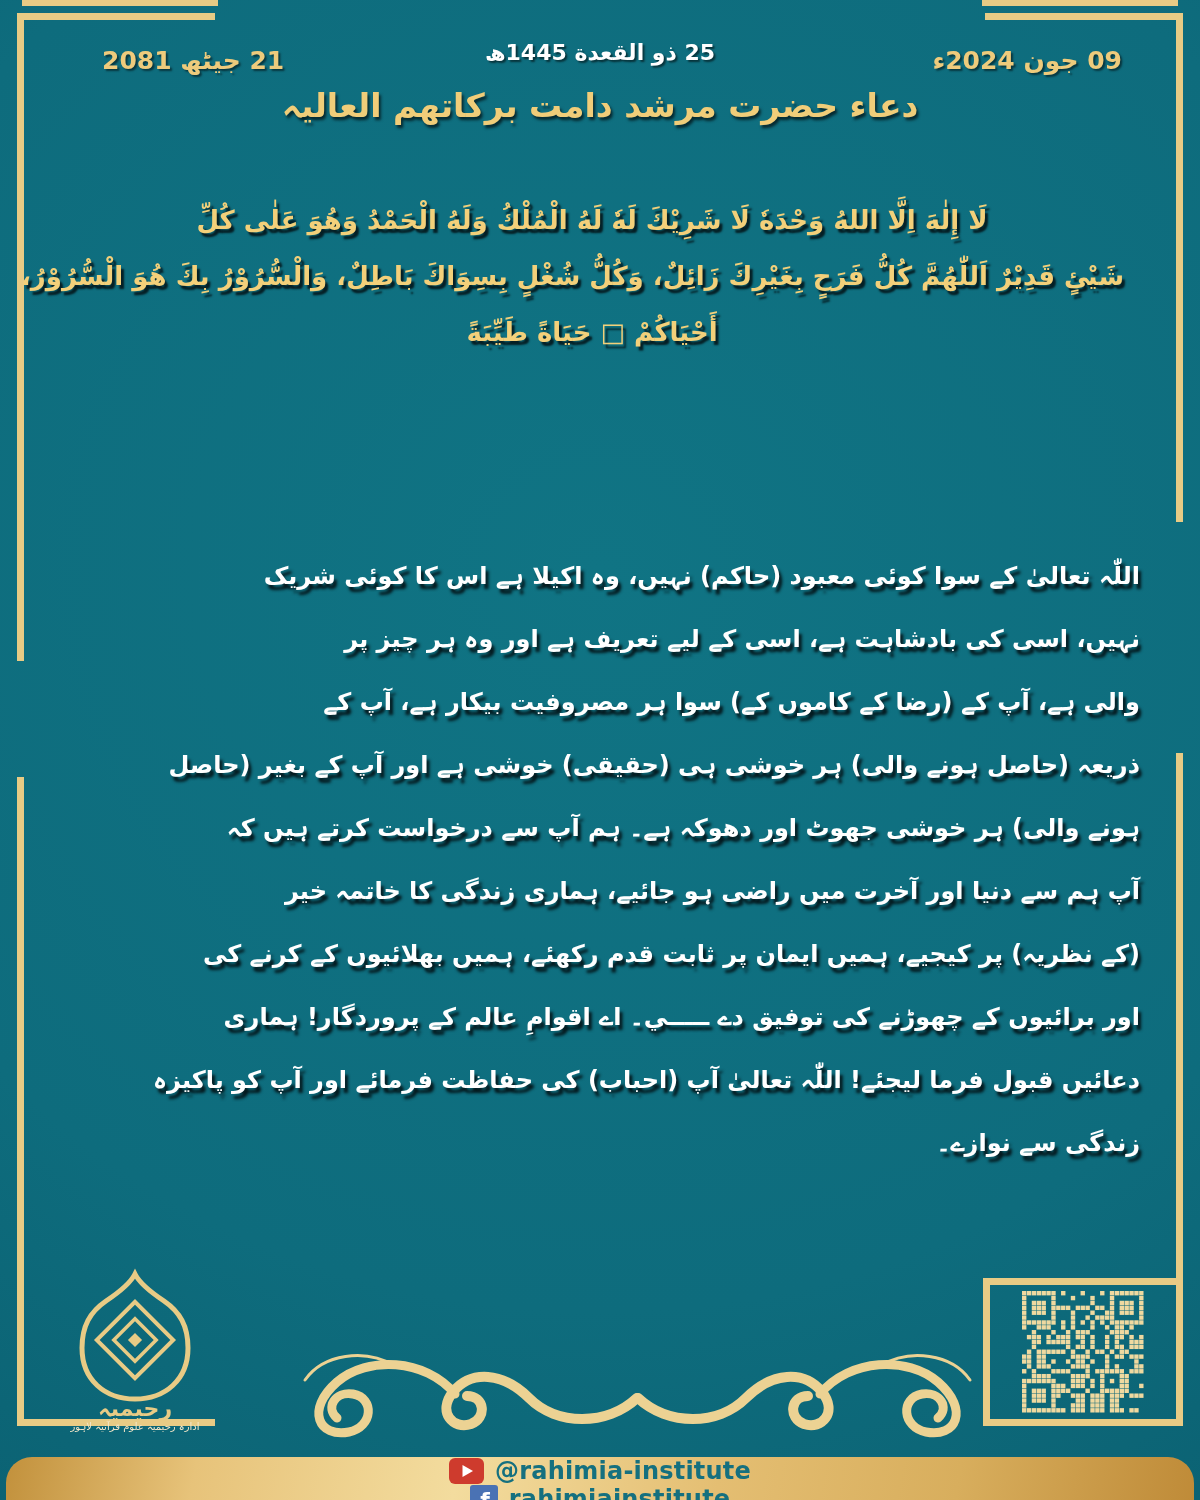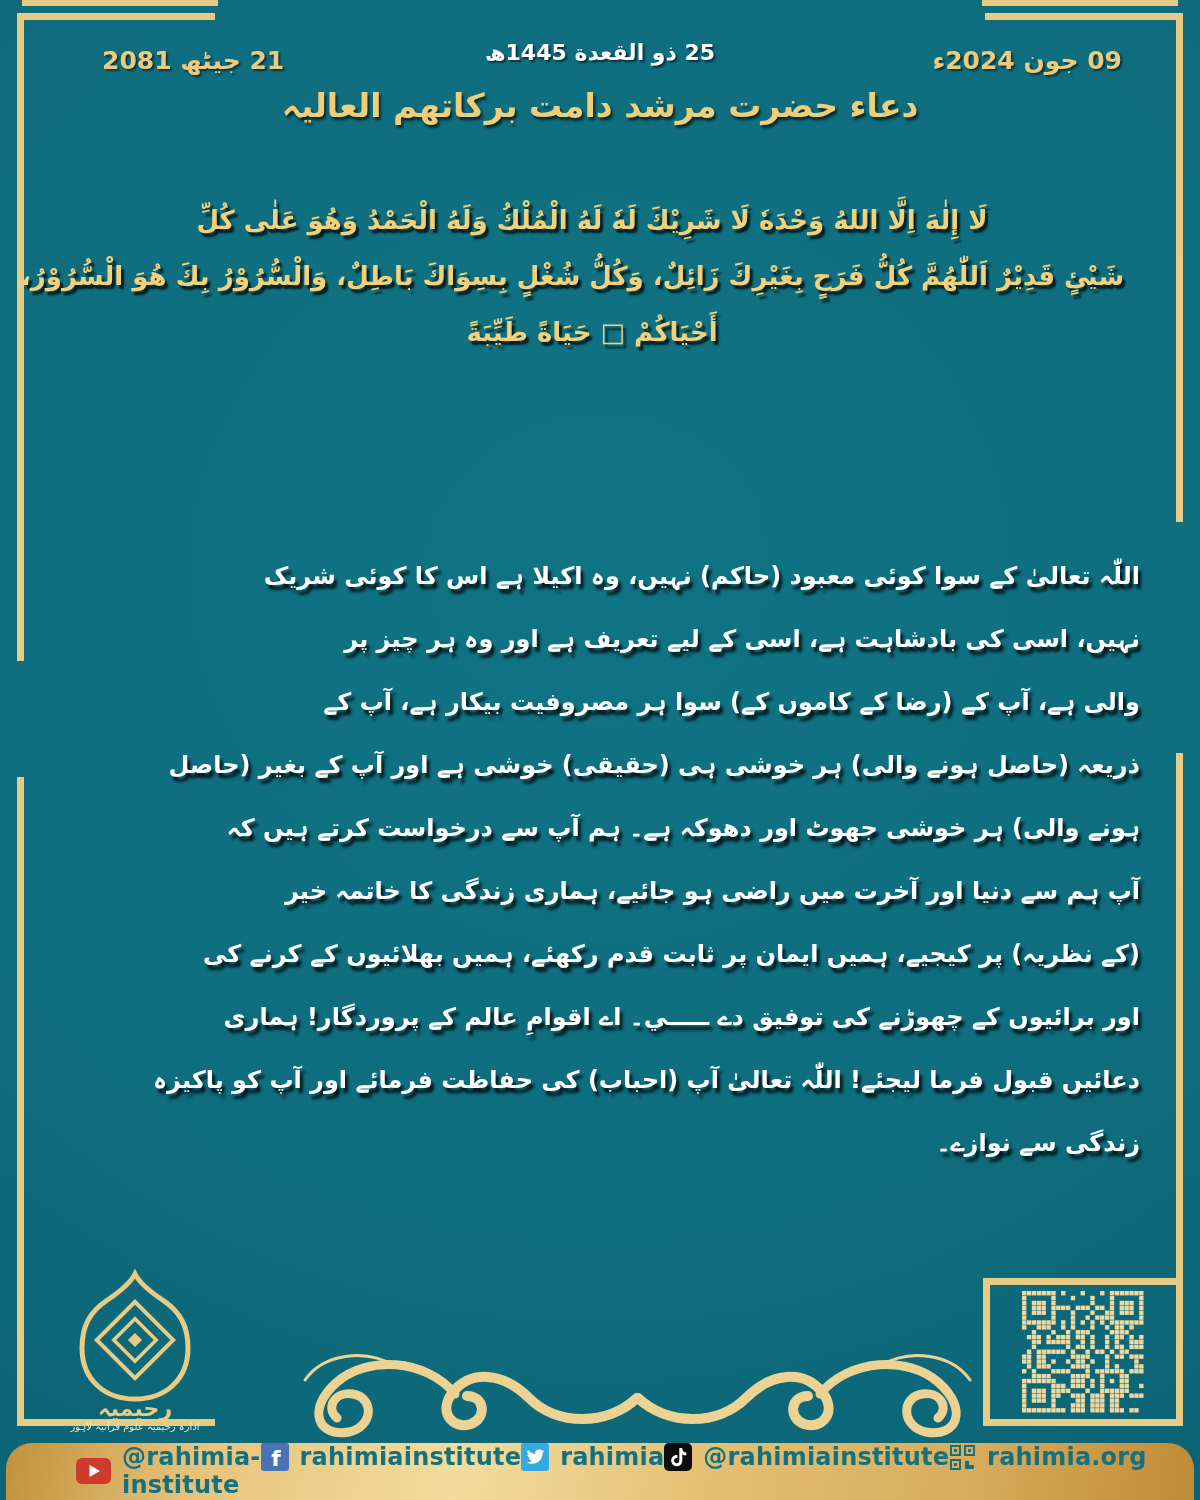--- a/index.html
+++ b/index.html
@@ -36,24 +36,24 @@
     text-shadow:3px 4px 2px rgba(4,16,20,.85);}
   .urdu-block{position:absolute;top:545px;left:60px;right:60px;text-align:right;direction:rtl;}
   .urdu-line{white-space:nowrap;font-size:24px;line-height:63px;font-weight:bold;color:#ffffff;
     text-shadow:3px 5px 3px rgba(3,14,18,.9);}
   
   .logo{position:absolute;left:50px;top:1268px;width:170px;height:165px;}
   .flourish{position:absolute;left:275px;top:1336px;width:725px;height:108px;}
   .qr-frame{position:absolute;right:17px;top:1278px;width:186px;height:134px;
     border:7px solid #e8cb85;display:flex;align-items:center;justify-content:center;}
   
-  .footer{position:absolute;left:6px;right:6px;bottom:0;height:57px;
+  .footer{position:absolute;left:6px;right:6px;bottom:0;height:43px;
     border-radius:26px 26px 0 0;
     background:linear-gradient(100deg,#c2913c 0%,#e7c37a 16%,#f3dc9e 38%,#e4be72 60%,#d8ae5d 80%,#bf8b38 100%);
-    display:flex;align-items:flex-start;justify-content:space-between;padding:0 70px;box-sizing:border-box;}
+    display:flex;align-items:center;justify-content:space-between;padding:0 70px;box-sizing:border-box;flex-direction:column;}
   .social-item{display:flex;align-items:center;gap:11px;}
   .social-item .handle{color:#15707f;font-size:24px;font-weight:bold;letter-spacing:.2px;}
   .sicon{display:flex;align-items:center;}
 </style>
 </head>
 <body>
 
 <div class="poster">
 
   <div class="frame gold strip-tl"></div>

